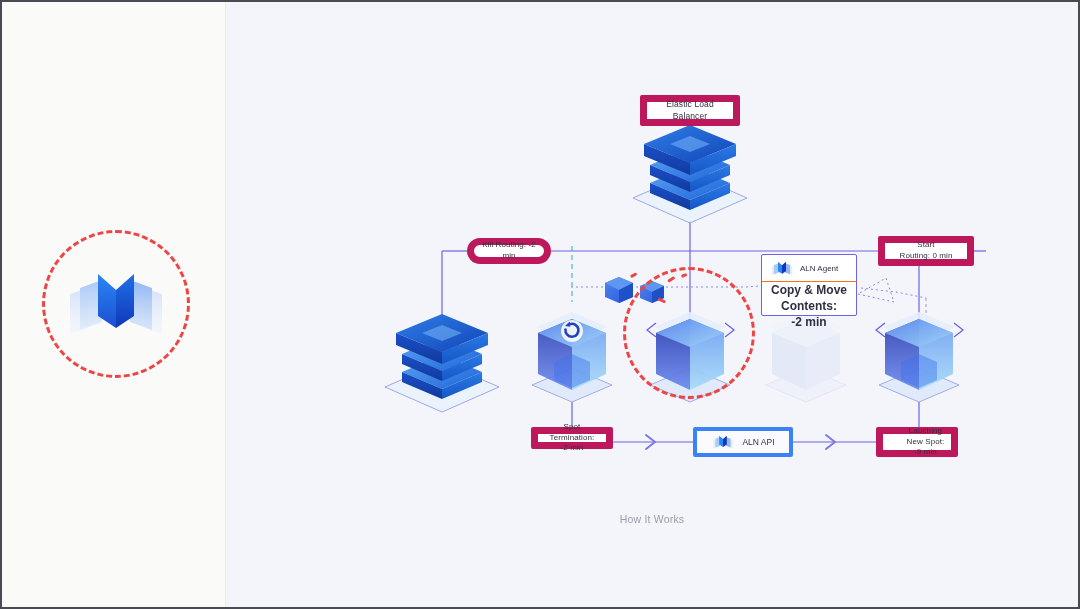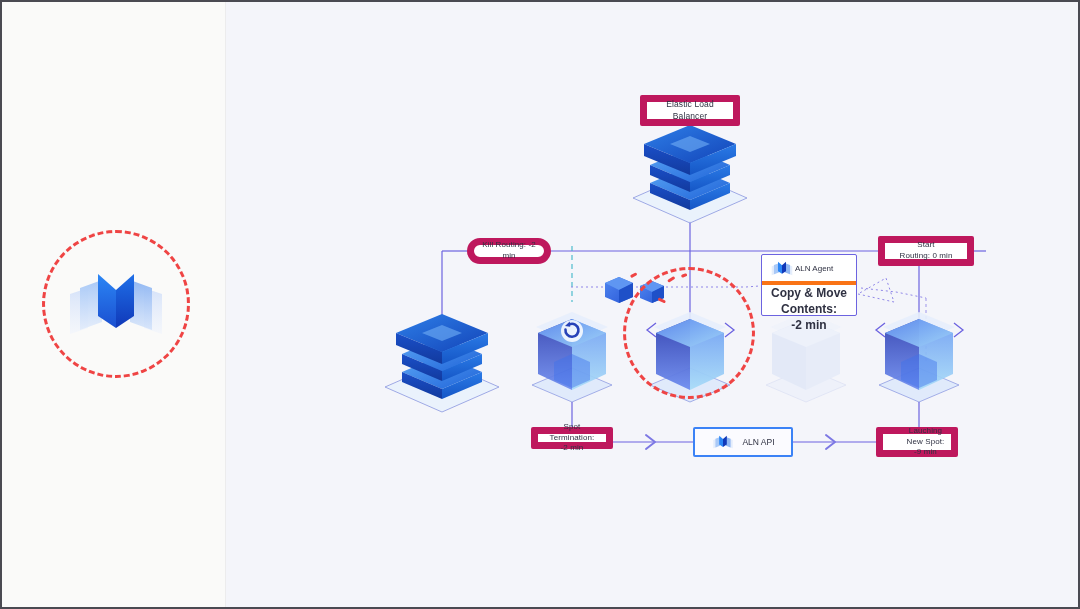--- a/index.html
+++ b/index.html
@@ -58,33 +58,33 @@
   #spot-term { left: 305px; top: 425px; width: 82px; height: 22px; }
   #launch-spot { left: 650px; top: 425px; width: 82px; height: 30px; padding-left: 17px; }
 
   #aln-agent {
     position: absolute; left: 535px; top: 252px;
     width: 96px; height: 62px;
     border: 1px solid #6c63e0; background: #fff; border-radius: 2px;
     display: flex; flex-direction: column;
   }
   .agent-top {
-    display: flex; align-items: center; 
+    display: flex; align-items: center; gap: 5px;
     padding: 5px 6px 4px 7px;
-    border-bottom: 4px solid #f97316;
+    border-bottom: 1px solid #f97316;
   }
   .agent-top .lbl { font-size: 8px; color: #2f3142; }
   .agent-bottom {
     flex: 1; display: flex; align-items: center; 
     font-size: 12px; color: #2f3142; text-align: center; line-height: 1.35; font-weight: bold;
   }
   #aln-api {
     position: absolute; left: 467px; top: 425px;
     width: 100px; height: 30px;
-    border: 2px solid #3b82f6; background: #fbfbff; border-radius: 2px;
+    border: 4px solid #3b82f6; background: #fbfbff; border-radius: 2px;
     display: flex; align-items: center; justify-content: center; gap: 7px;
   }
   #aln-api .lbl { font-size: 8.5px; color: #2f3142; }
 
   .mini-logo { width: 26px; height: 17px; flex: 0 none; }
   .mini-logo.sm { width: 24px; height: 16px; }
 
   #caption {
     position: absolute; left: 0; top: 511px; width: 852px;
     text-align: center; font-size: 10.5px; color: #9b9daa;
@@ -357,14 +357,15 @@
         <polygon points="2,28 20,22 20,62 2,68" fill="#dfeafb" opacity=".8"></polygon>
         <polygon points="94,28 76,22 76,62 94,68" fill="#dfeafb" opacity=".8"></polygon>
         <polygon points="12,22 34,14 34,56 12,64" fill="#a9c9f7"></polygon>
         <polygon points="84,22 62,14 62,56 84,64" fill="#90b7f3"></polygon>
         <polygon points="30,8 48,24 48,62 30,50" fill="#2b86f5"></polygon>
         <polygon points="66,8 48,24 48,62 66,50" fill="#1038b8"></polygon>
       </svg>
       <span class="lbl">ALN API</span>
     </div>
 
+    <div id="caption">How It Works</div>
   </div>
 </div>
 
 </body></html>

